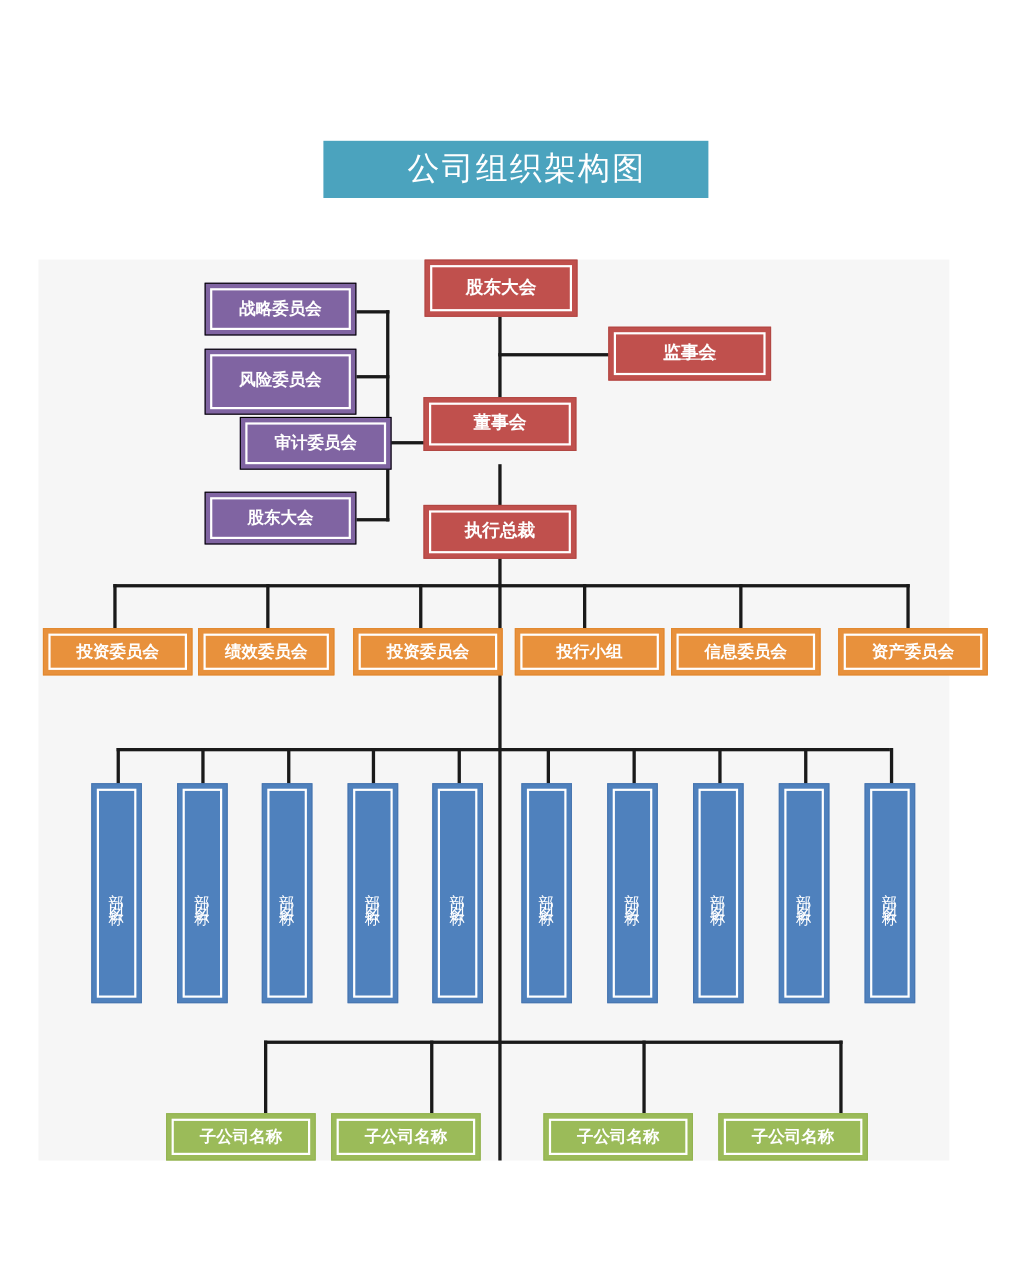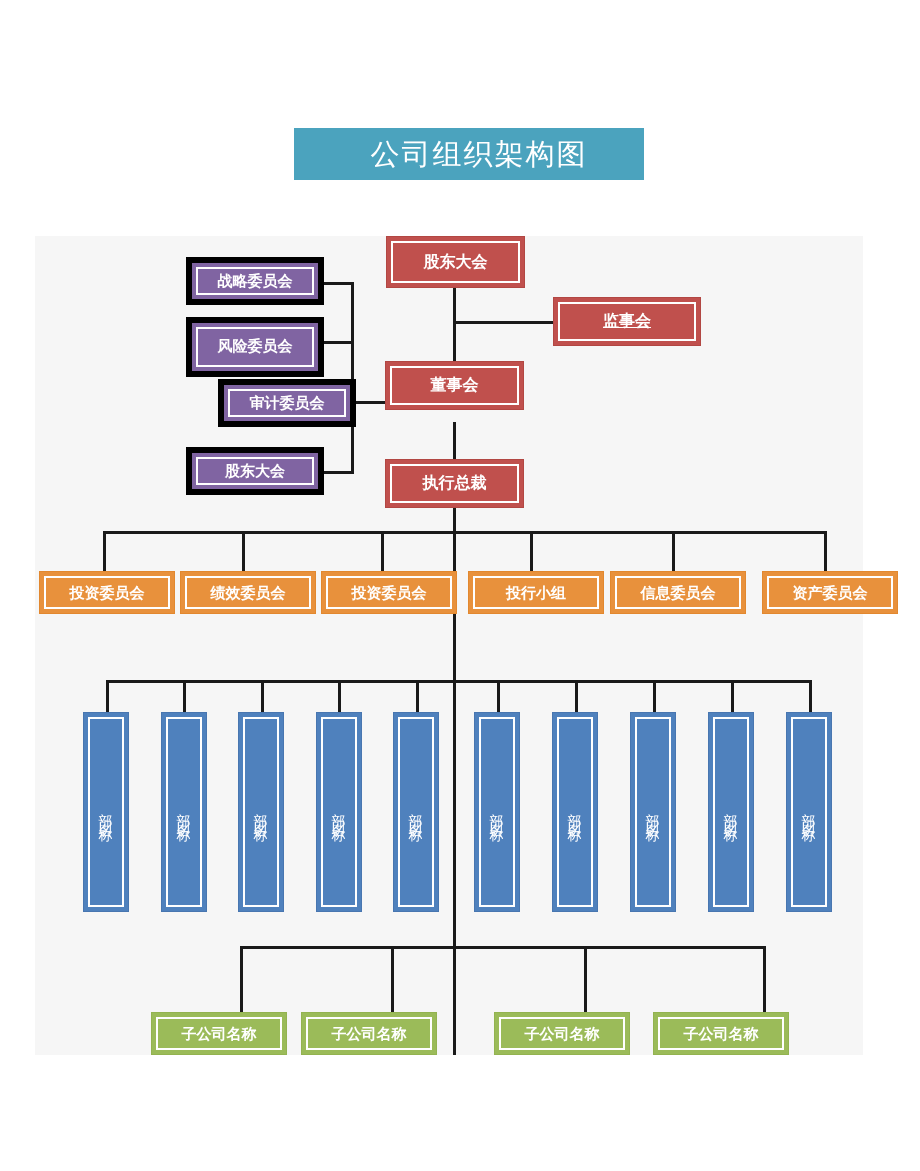--- a/index.html
+++ b/index.html
@@ -81,21 +81,21 @@
 
   
   .node.red {
     background: #C0504D;
     border: 1px solid #B24743;
     font-size: 16px;
   }
   
   .node.purple {
     background: #8064A2;
-    border: 6px solid #000000;
+    border: 1px solid #000000;
     font-size: 15px;
   }
   
   .node.orange {
     background: #E8913C;
     border: 1px solid #E2882F;
     font-size: 15px;
   }
   
   .node.blue {
@@ -205,21 +205,21 @@
   <div class="node purple" style="left:151px; top:211px; width:138px; height:48px;">
     <div class="inner"></div>
     <span class="label">股东大会</span>
   </div>
 
   <div class="node orange" style="left:4px; top:335px; width:136px; height:43px;">
     <div class="inner"></div>
     <span class="label">投资委员会</span>
   </div>
 
-  <div class="node orange" style="left:145px; top:335px; width:136px; height:43px;">
+  <div class="node orange" style="left:145px; top:335px; width:124px; height:43px;">
     <div class="inner"></div>
     <span class="label">绩效委员会</span>
   </div>
 
   <div class="node orange" style="left:286px; top:335px; width:136px; height:43px;">
     <div class="inner"></div>
     <span class="label">投资委员会</span>
   </div>
 
   <div class="node orange" style="left:433px; top:335px; width:136px; height:43px;">

